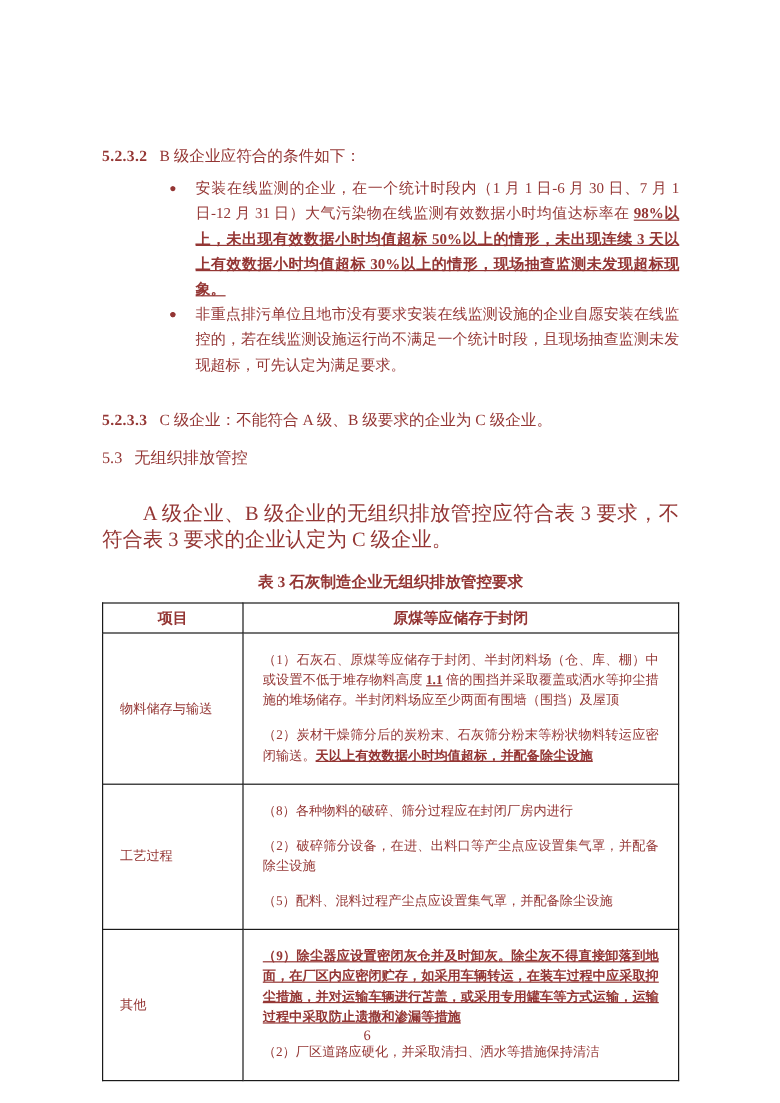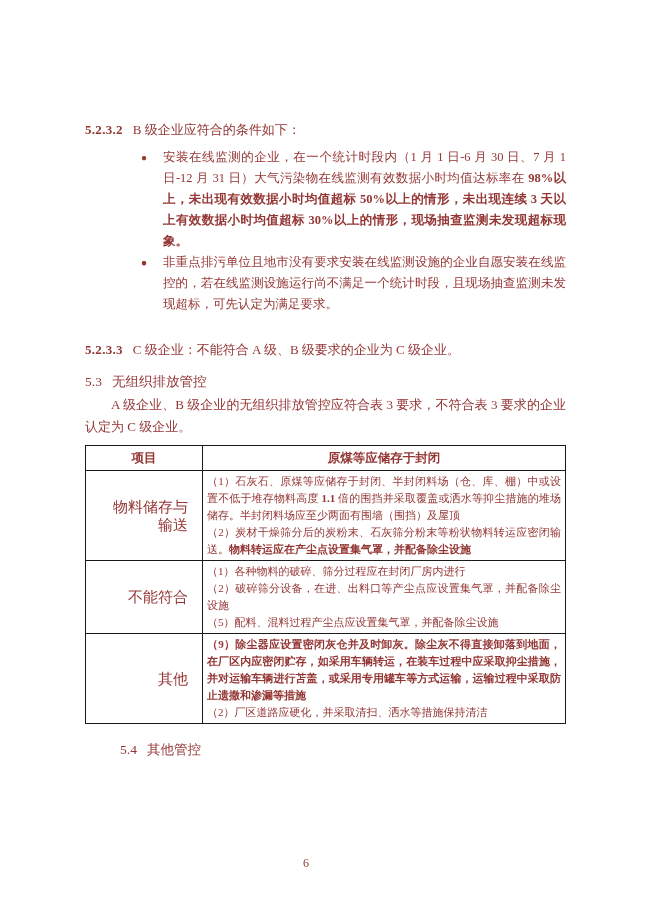--- a/index.html
+++ b/index.html
@@ -31,48 +31,48 @@
     line-height: 21px;
     text-align: justify;
     margin: 0;
   }
   .dot { position: absolute; left: 56px; top: 0; font-size: 10px; line-height: 21px; }
 
   .section-heading { font-size: 13.5px; font-weight: normal; line-height: 24px; margin: 9px 0 0 0; }
   .section-heading .num { margin-right: 10px; }
 
   .para {
-    font-size: 13px; line-height: 22px;
+    font-size: 17px; line-height: 22px;
     text-indent: 2em; text-align: justify;
-    margin: 0 0 0 0;
+    margin: 23px 0 0 0;
   }
 
   .table-caption {
     font-size: 13px; font-weight: bold;
     text-align: center; line-height: 20px;
     margin: 14px 0 0 0;
   }
 
   table.t3 { width: 100%; border-collapse: collapse; margin-top: 7px; padding-left: 20px; }
   .t3 th, .t3 td { border: 1px solid var(--table-border, #1a1a1a); }
   .t3 th {
     font-size: 12.5px; font-weight: bold; text-align: center;
     padding: 4px 2px; line-height: 16px;
   }
   .t3 td.item-cell {
-    width: 88px; text-align: right; vertical-align: middle;
-    font-size: 15px; line-height: 18px; padding: 2px 14px;
+    width: 88px; text-align: left; vertical-align: middle;
+    font-size: 11px; line-height: 18px; padding: 2px 14px;
   }
   .t3 td.req-cell {
     font-size: 11px; line-height: 17px;
     padding: 2px 4px; text-align: justify; vertical-align: top;
   }
-  .req-cell p { margin: 0; }
+  .req-cell p { margin: 12px; }
 
-  .b { font-weight: bold; }
+  .b { font-weight: bold; text-decoration: underline; }
 
   .page-number {
     position: absolute; left: 0; right: 0; top: 856px;
     text-align: center; font-size: 12px;
   }
 </style>
 </head>
 <body>
 
 <div class="page">
@@ -99,40 +99,41 @@
     <p class="clause mt9">
       <span class="num">5.2.3.3</span><span>C 级企业：不能符合 A 级、B 级要求的企业为 C 级企业。</span>
     </p>
 
     <p class="section-heading">
       <span class="num">5.3</span><span>无组织排放管控</span>
     </p>
 
     <p class="para">A 级企业、B 级企业的无组织排放管控应符合表 3 要求，不符合表 3 要求的企业认定为 C 级企业。</p>
 
+    <p class="table-caption">表 3 石灰制造企业无组织排放管控要求</p>
 
     <table class="t3">
       <thead>
         <tr>
           <th class="item-cell">项目</th>
           <th>原煤等应储存于封闭</th>
         </tr>
       </thead>
       <tbody>
         <tr>
           <td class="item-cell">物料储存与输送</td>
           <td class="req-cell">
             <p><span>（1）石灰石、原煤等应储存于封闭、半封闭料场（仓、库、棚）中或设置不低于堆存物料高度 </span><span class="b">1.1</span><span> 倍的围挡并采取覆盖或洒水等抑尘措施的堆场储存。半封闭料场应至少两面有围墙（围挡）及屋顶</span></p>
-            <p><span>（2）炭材干燥筛分后的炭粉末、石灰筛分粉末等粉状物料转运应密闭输送。</span><span class="b">物料转运应在产尘点设置集气罩，并配备除尘设施</span></p>
+            <p><span>（2）炭材干燥筛分后的炭粉末、石灰筛分粉末等粉状物料转运应密闭输送。</span><span class="b">天以上有效数据小时均值超标，并配备除尘设施</span></p>
           </td>
         </tr>
         <tr>
-          <td class="item-cell">不能符合</td>
+          <td class="item-cell">工艺过程</td>
           <td class="req-cell">
-            <p><span>（1）各种物料的破碎、筛分过程应在封闭厂房内进行</span></p>
+            <p><span>（8）各种物料的破碎、筛分过程应在封闭厂房内进行</span></p>
             <p><span>（2）破碎筛分设备，在进、出料口等产尘点应设置集气罩，并配备除尘设施</span></p>
             <p><span>（5）配料、混料过程产尘点应设置集气罩，并配备除尘设施</span></p>
           </td>
         </tr>
         <tr>
           <td class="item-cell">其他</td>
           <td class="req-cell">
             <p><span class="b">（9）除尘器应设置密闭灰仓并及时卸灰。除尘灰不得直接卸落到地面，在厂区内应密闭贮存，如采用车辆转运，在装车过程中应采取抑尘措施，并对运输车辆进行苫盖，或采用专用罐车等方式运输，运输过程中采取防止遗撒和渗漏等措施</span></p>
             <p><span>（2）厂区道路应硬化，并采取清扫、洒水等措施保持清洁</span></p>
           </td>

